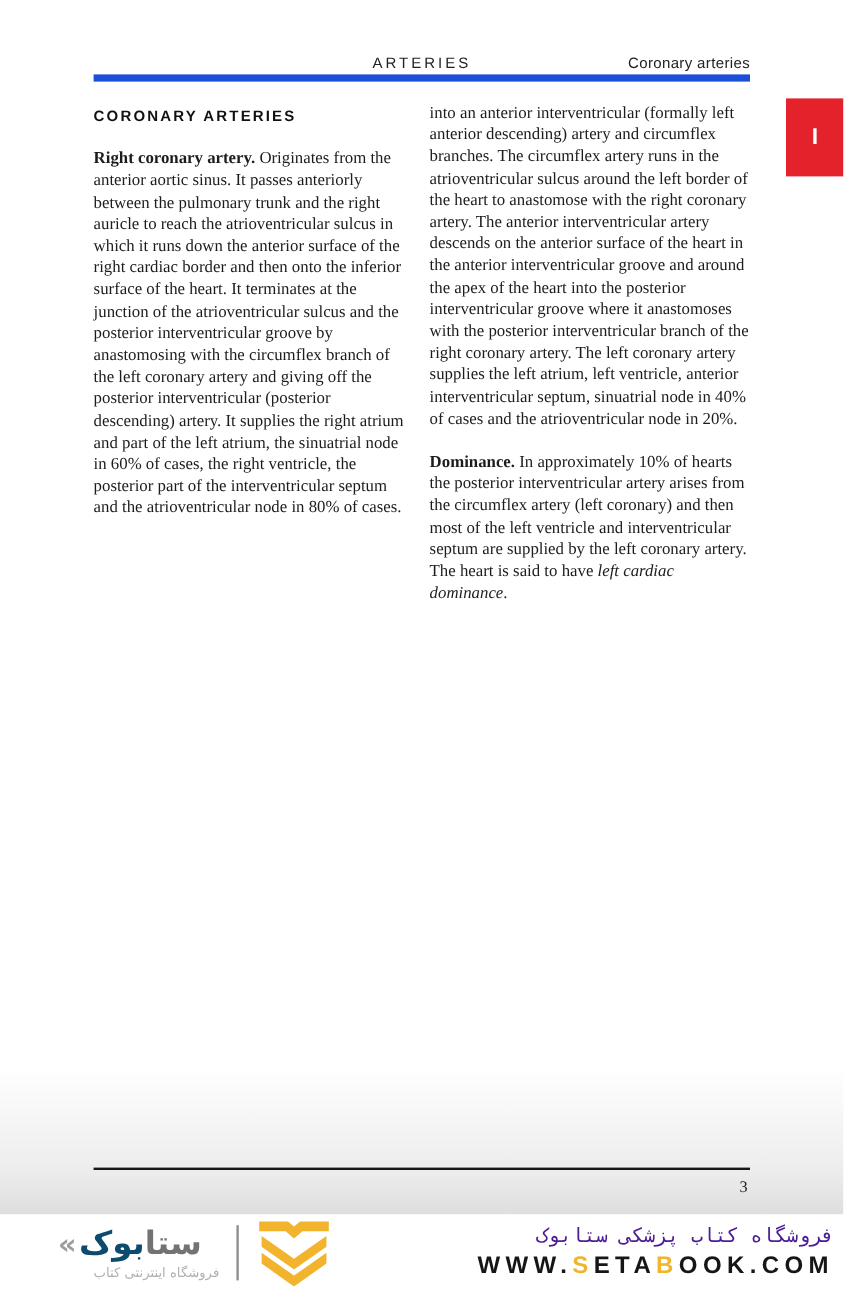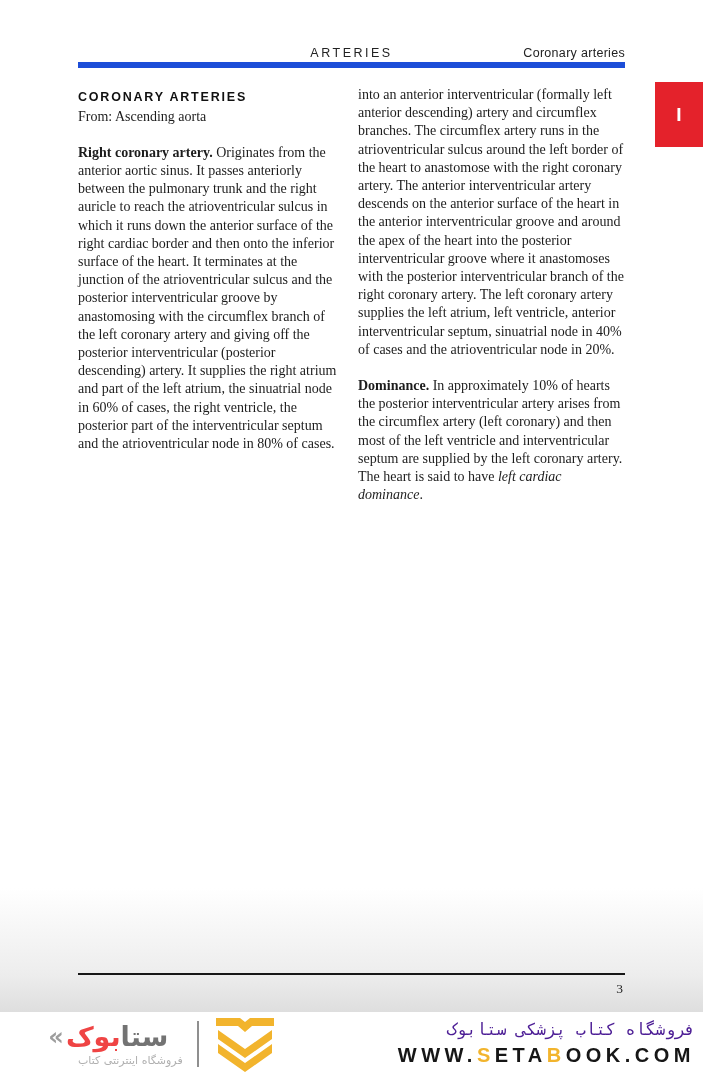--- a/index.html
+++ b/index.html
@@ -64,21 +64,21 @@
     background:#ffffff; display:flex; align-items:center; justify-content:space-between;
     padding:0 8px 4px 34px;
   }
   .brand-lockup { display:flex; align-items:center; gap:10px; }
   .wordmark-block { display:flex; flex-direction:column; align-items:center; }
   .wordmark {
     display:flex; align-items:center; direction:ltr;
     font-family:"DejaVu Sans", sans-serif; font-weight:bold; font-size:27px; line-height:30px;
   }
   .wm-chevron { color:#9d9d9d; font-size:24px; margin-right:2px; }
-  .wm-gray { color:#ef4444; }
+  .wm-gray { color:#0c4a6e; }
   .wm-yellow { color:#737373; }
   .brand-tagline {
     font-family:"DejaVu Sans", sans-serif; font-size:11px; color:#b0b0b0; margin-top:2px;margin-left:44px;
   }
   .brand-divider { width:2px; height:46px; background:#8f8f8f; margin:0 4px; }
   .brand-mark { width:64px; height:56px; }
 
   .footer-right { text-align:right; }
   .store-name {
     font-family:Liberation Mono, monospace; font-size:16.5px; color:#4c1d95;
@@ -102,21 +102,20 @@
     <span class="subsection">Coronary arteries</span>
   </div>
 
   <div class="chapter-tab">
     <span>I</span>
   </div>
 
   <div class="columns">
     <div class="col">
       <div class="article-title">CORONARY ARTERIES</div>
-      <div class="fromto">From: Ascending aorta</div>
       <p><span class="lead">Right coronary artery.</span><span> Originates from the anterior aortic sinus. It passes anteriorly between the pulmonary trunk and the right auricle to reach the atrioventricular sulcus in which it runs down the anterior surface of the right cardiac border and then onto the inferior surface of the heart. It terminates at the junction of the atrioventricular sulcus and the posterior interventricular groove by anastomosing with the circumflex branch of the left coronary artery and giving off the posterior interventricular (posterior descending) artery. It supplies the right atrium and part of the left atrium, the sinuatrial node in 60% of cases, the right ventricle, the posterior part of the interventricular septum and the atrioventricular node in 80% of cases.</span></p>
     </div>
     <div class="col">
       <p class="first">into an anterior interventricular (formally left anterior descending) artery and circumflex branches. The circumflex artery runs in the atrioventricular sulcus around the left border of the heart to anastomose with the right coronary artery. The anterior interventricular artery descends on the anterior surface of the heart in the anterior interventricular groove and around the apex of the heart into the posterior interventricular groove where it anastomoses with the posterior interventricular branch of the right coronary artery. The left coronary artery supplies the left atrium, left ventricle, anterior interventricular septum, sinuatrial node in 40% of cases and the atrioventricular node in 20%.</p>
       <p><span class="lead">Dominance.</span><span> In approximately 10% of hearts the posterior interventricular artery arises from the circumflex artery (left coronary) and then most of the left ventricle and interventricular septum are supplied by the left coronary artery. The heart is said to have </span><span class="ital">left cardiac dominance</span><span>.</span></p>
     </div>
   </div>
 
   <div class="bottom-rule"></div>
   <div class="folio">3</div>

